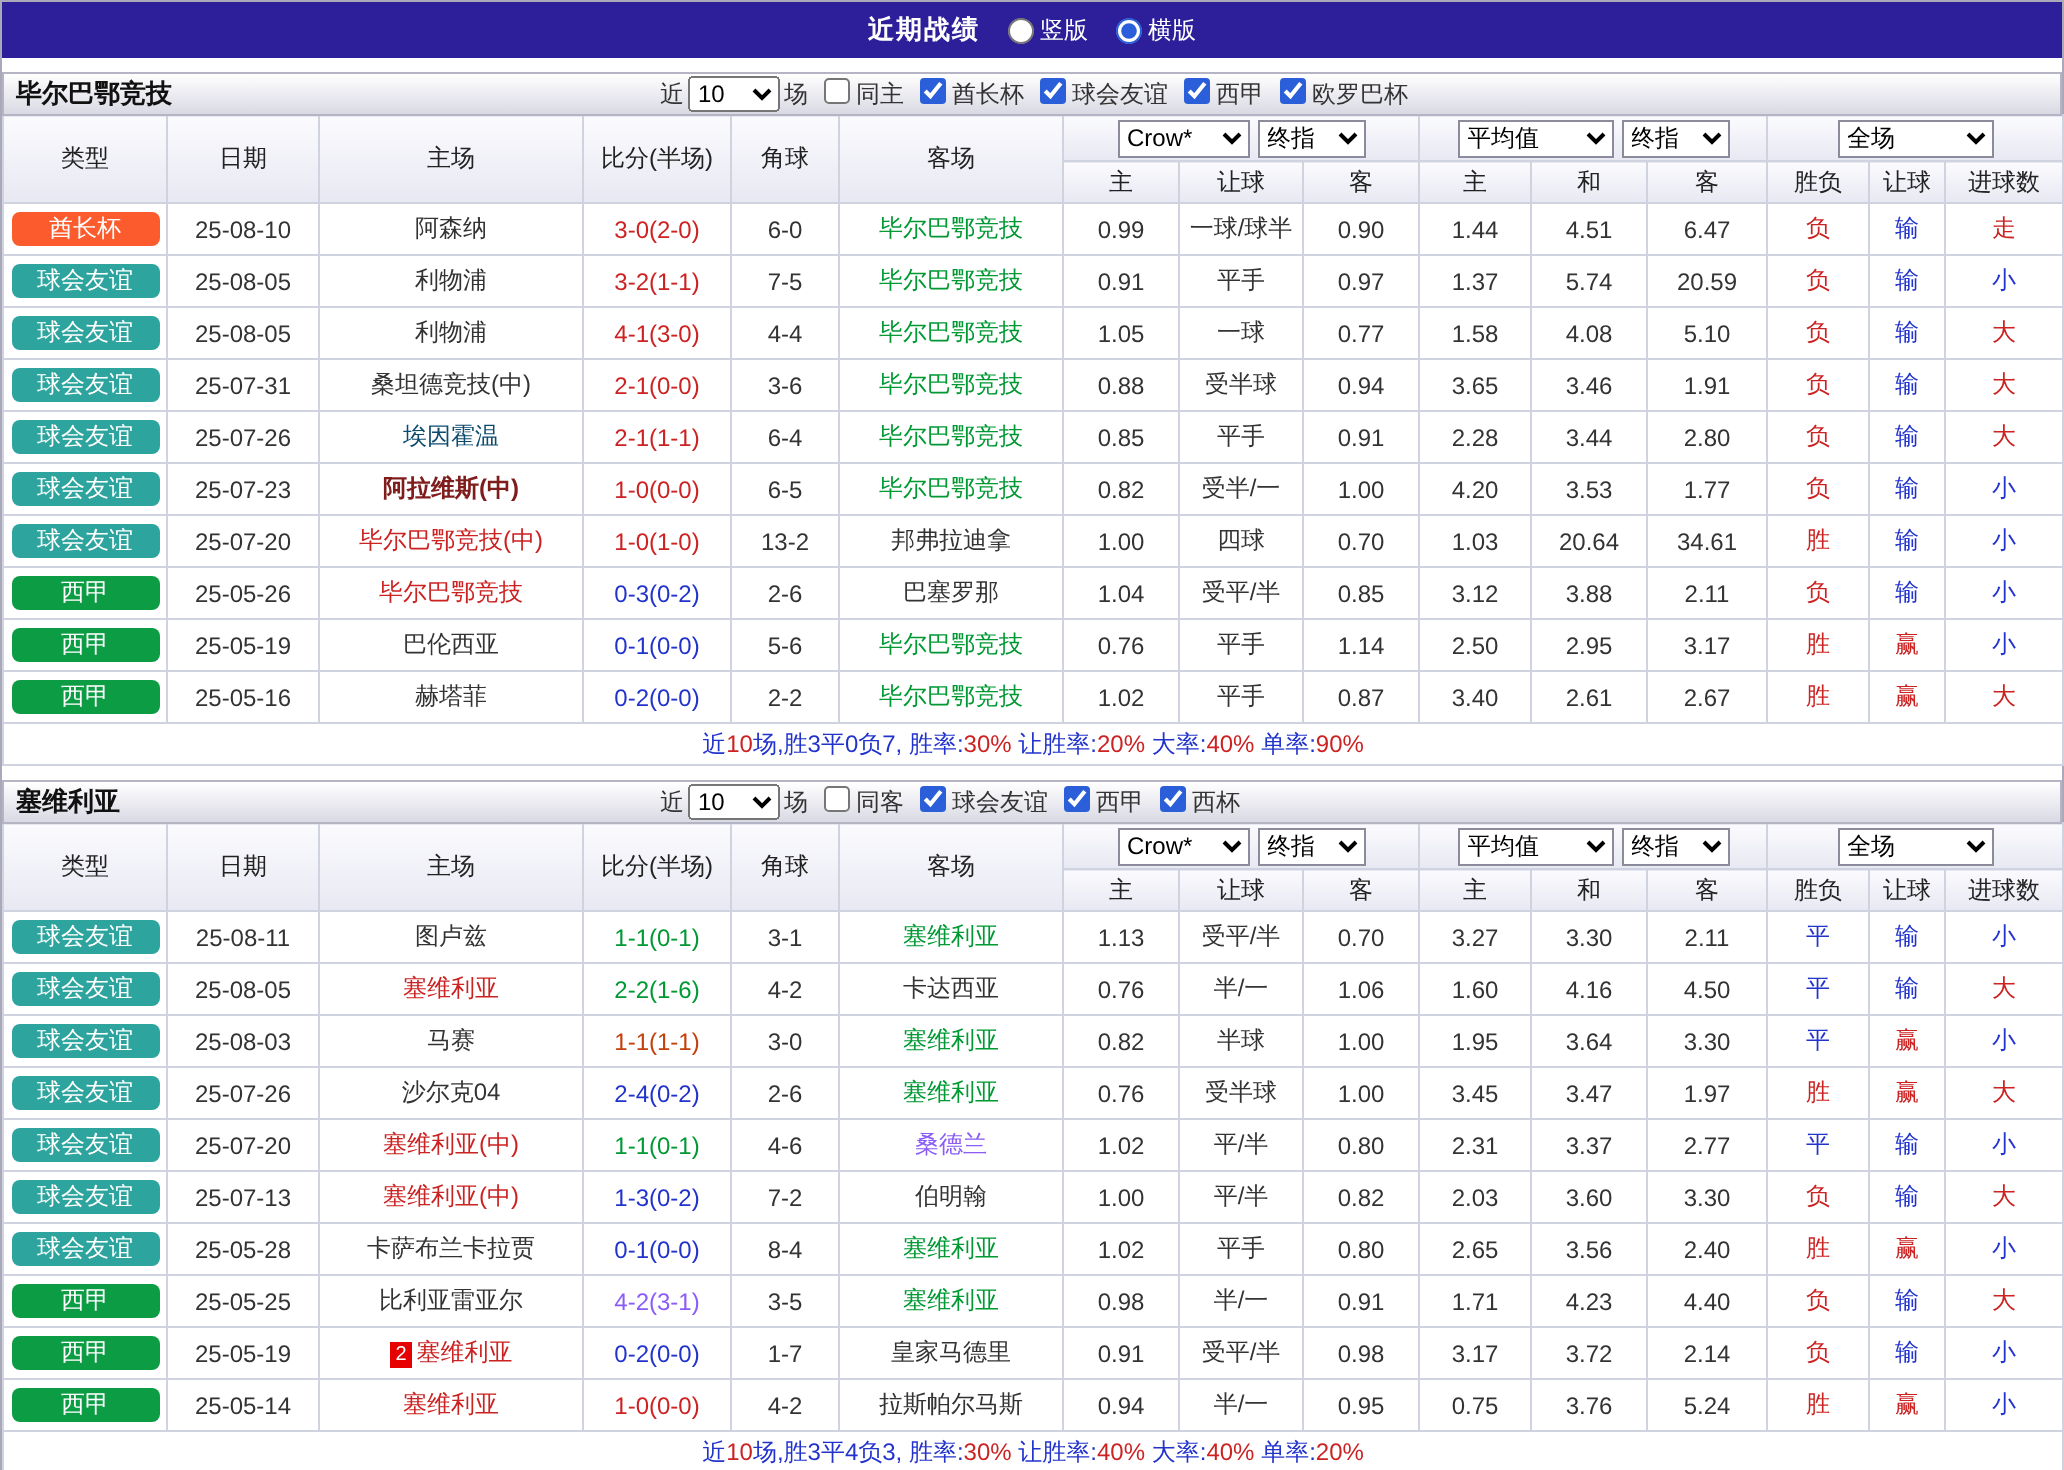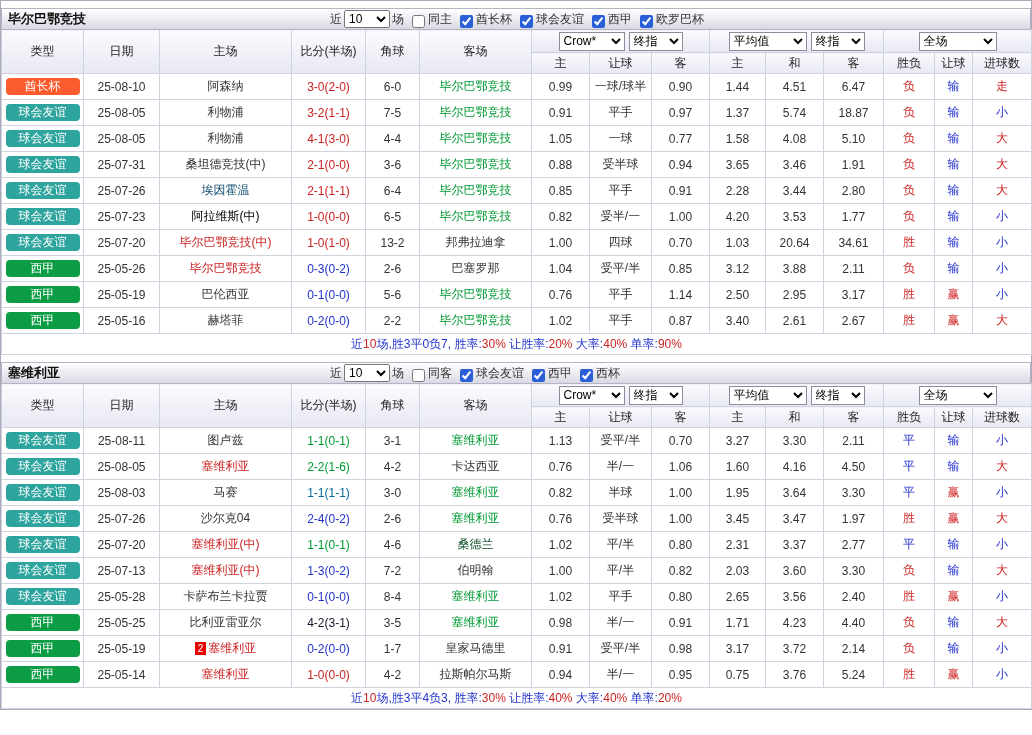--- a/index.html
+++ b/index.html
@@ -12,21 +12,21 @@
   .layout-radio{display:inline-flex;align-items:center;gap:3px;font-size:12px;cursor:pointer;}
   .layout-radio input{width:13px;height:13px;margin:0;accent-color:#2b5fd9;}
 
   
   .section{margin-top:7px;}
   .teambar{position:relative;height:20px;border:1px solid #b4b4c4;background:linear-gradient(#ffffff,#d9d9e4);display:flex;align-items:center;padding:0 6px;}
   .team-name{font-weight:bold;font-size:13px;color:#111;}
   .filters{position:absolute;left:326px;top:0;height:100%;display:flex;align-items:center;color:#333;}
   .filters span{margin:0 2px;}
   .filters select{height:18px;font-size:12px;font-family:inherit;}
-  .chk{display:inline-flex;align-items:flex-end;margin-left:6px;cursor:pointer;}
+  .chk{display:inline-flex;align-items:flex-start;margin-left:6px;cursor:pointer;}
   .chk input{width:13px;height:13px;margin:0 1px 0 0;accent-color:#2b5fd9;}
 
   
   table.grid{width:1030px;table-layout:fixed;border-collapse:collapse;background:#fff;margin-top:-1px;}
   .grid th,.grid td{border:1px solid #cfd3df;text-align:center;font-size:12px;padding:0;overflow:hidden;white-space:nowrap;}
   .grid thead th{background:linear-gradient(#fbfbfe,#e7e8f2);font-weight:normal;height:20px;color:#222;}
   .grid thead th.hdr-group{height:22px;}
   .grid tbody td{height:25px;background:#fff;}
   .grid select{font-size:12px;font-family:inherit;height:19px;margin:0 2px;border:1px solid #8b8b9b;background:#fff;}
   .sel-count{width:46px;}
@@ -36,20 +36,31 @@
   .sel-full{width:78px;}
 
   .badge{display:inline-block;width:74px;line-height:17px;border-radius:4px;color:#fff;font-size:12px;}
   .rc-badge{display:inline-block;background:#e60000;color:#fff;font-size:10px;line-height:13px;padding:0 3px;margin-right:2px;}
   tr.summary td{height:20px;background:#fff;}
 </style>
 </head>
 <body>
 
 <div class="page">
+  <div class="topbar">
+    <span class="tb-title">近期战绩</span>
+    <label class="layout-radio">
+      <input type="radio" name="layout" style="">
+      <span>竖版</span>
+    </label>
+    <label class="layout-radio">
+      <input type="radio" name="layout" checked="" style="">
+      <span>横版</span>
+    </label>
+  </div>
   <div id="sections">
       <div class="section">
         <div class="teambar">
           <span class="team-name">毕尔巴鄂竞技</span>
           <div class="filters">
             <span>近</span>
             <select class="sel-count"><option>10</option></select>
             <span>场</span>
             <label class="chk">
               <input type="checkbox" style="">
@@ -138,21 +149,21 @@
               <td>25-08-05</td>
               <td><span style="color: rgb(51, 51, 51);">利物浦</span></td>
               <td style="color: rgb(204, 34, 34);">3-2(1-1)</td>
               <td>7-5</td>
               <td><span style="color: rgb(0, 153, 51);">毕尔巴鄂竞技</span></td>
               <td>0.91</td>
               <td>平手</td>
               <td>0.97</td>
               <td>1.37</td>
               <td>5.74</td>
-              <td>18.87</td>
+              <td>20.59</td>
               <td style="color: rgb(204, 34, 34);">负</td>
               <td style="color: rgb(34, 51, 204);">输</td>
               <td style="color: rgb(34, 51, 204);">小</td>
             </tr>
             <tr>
               <td><span class="badge" style="background: rgb(45, 164, 157);">球会友谊</span></td>
               <td>25-08-05</td>
               <td><span style="color: rgb(51, 51, 51);">利物浦</span></td>
               <td style="color: rgb(204, 34, 34);">4-1(3-0)</td>
               <td>4-4</td>
@@ -197,21 +208,21 @@
               <td>2.28</td>
               <td>3.44</td>
               <td>2.80</td>
               <td style="color: rgb(204, 34, 34);">负</td>
               <td style="color: rgb(34, 51, 204);">输</td>
               <td style="color: rgb(204, 34, 34);">大</td>
             </tr>
             <tr>
               <td><span class="badge" style="background: rgb(45, 164, 157);">球会友谊</span></td>
               <td>25-07-23</td>
-              <td><span style="color: #000000;">阿拉维斯(中)</span></td>
+              <td><span style="color: #7f1d1d; font-weight: bold;">阿拉维斯(中)</span></td>
               <td style="color: rgb(204, 34, 34);">1-0(0-0)</td>
               <td>6-5</td>
               <td><span style="color: rgb(0, 153, 51);">毕尔巴鄂竞技</span></td>
               <td>0.82</td>
               <td>受半/一</td>
               <td>1.00</td>
               <td>4.20</td>
               <td>3.53</td>
               <td>1.77</td>
               <td style="color: rgb(204, 34, 34);">负</td>
@@ -391,21 +402,21 @@
               <td>4.16</td>
               <td>4.50</td>
               <td style="color: rgb(34, 51, 204);">平</td>
               <td style="color: rgb(34, 51, 204);">输</td>
               <td style="color: rgb(204, 34, 34);">大</td>
             </tr>
             <tr>
               <td><span class="badge" style="background: rgb(45, 164, 157);">球会友谊</span></td>
               <td>25-08-03</td>
               <td><span style="color: rgb(51, 51, 51);">马赛</span></td>
-              <td style="color: #0369a1;">1-1(1-1)</td>
+              <td style="color: #c2410c;">1-1(1-1)</td>
               <td>3-0</td>
               <td><span style="color: rgb(0, 153, 51);">塞维利亚</span></td>
               <td>0.82</td>
               <td>半球</td>
               <td>1.00</td>
               <td>1.95</td>
               <td>3.64</td>
               <td>3.30</td>
               <td style="color: rgb(34, 51, 204);">平</td>
               <td style="color: rgb(204, 34, 34);">赢</td>
@@ -427,21 +438,21 @@
               <td style="color: rgb(204, 34, 34);">胜</td>
               <td style="color: rgb(204, 34, 34);">赢</td>
               <td style="color: rgb(204, 34, 34);">大</td>
             </tr>
             <tr>
               <td><span class="badge" style="background: rgb(45, 164, 157);">球会友谊</span></td>
               <td>25-07-20</td>
               <td><span style="color: rgb(204, 34, 34);">塞维利亚(中)</span></td>
               <td style="color: rgb(0, 153, 51);">1-1(0-1)</td>
               <td>4-6</td>
-              <td><span style="color: #14532d;">桑德兰</span></td>
+              <td><span style="color: #8b5cf6;">桑德兰</span></td>
               <td>1.02</td>
               <td>平/半</td>
               <td>0.80</td>
               <td>2.31</td>
               <td>3.37</td>
               <td>2.77</td>
               <td style="color: rgb(34, 51, 204);">平</td>
               <td style="color: rgb(34, 51, 204);">输</td>
               <td style="color: rgb(34, 51, 204);">小</td>
             </tr>
@@ -476,21 +487,21 @@
               <td>3.56</td>
               <td>2.40</td>
               <td style="color: rgb(204, 34, 34);">胜</td>
               <td style="color: rgb(204, 34, 34);">赢</td>
               <td style="color: rgb(34, 51, 204);">小</td>
             </tr>
             <tr>
               <td><span class="badge" style="background: rgb(12, 156, 68);">西甲</span></td>
               <td>25-05-25</td>
               <td><span style="color: rgb(51, 51, 51);">比利亚雷亚尔</span></td>
-              <td style="color: #0f172a;">4-2(3-1)</td>
+              <td style="color: #8b5cf6;">4-2(3-1)</td>
               <td>3-5</td>
               <td><span style="color: rgb(0, 153, 51);">塞维利亚</span></td>
               <td>0.98</td>
               <td>半/一</td>
               <td>0.91</td>
               <td>1.71</td>
               <td>4.23</td>
               <td>4.40</td>
               <td style="color: rgb(204, 34, 34);">负</td>
               <td style="color: rgb(34, 51, 204);">输</td>

